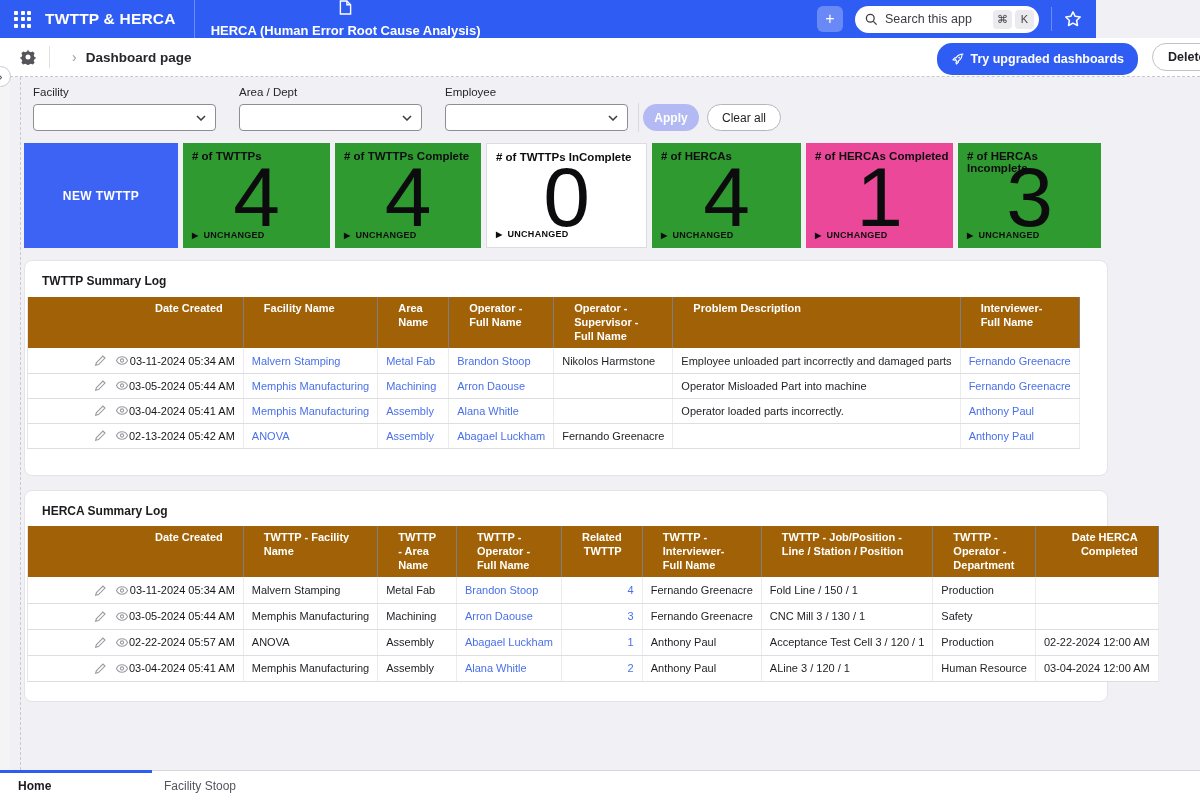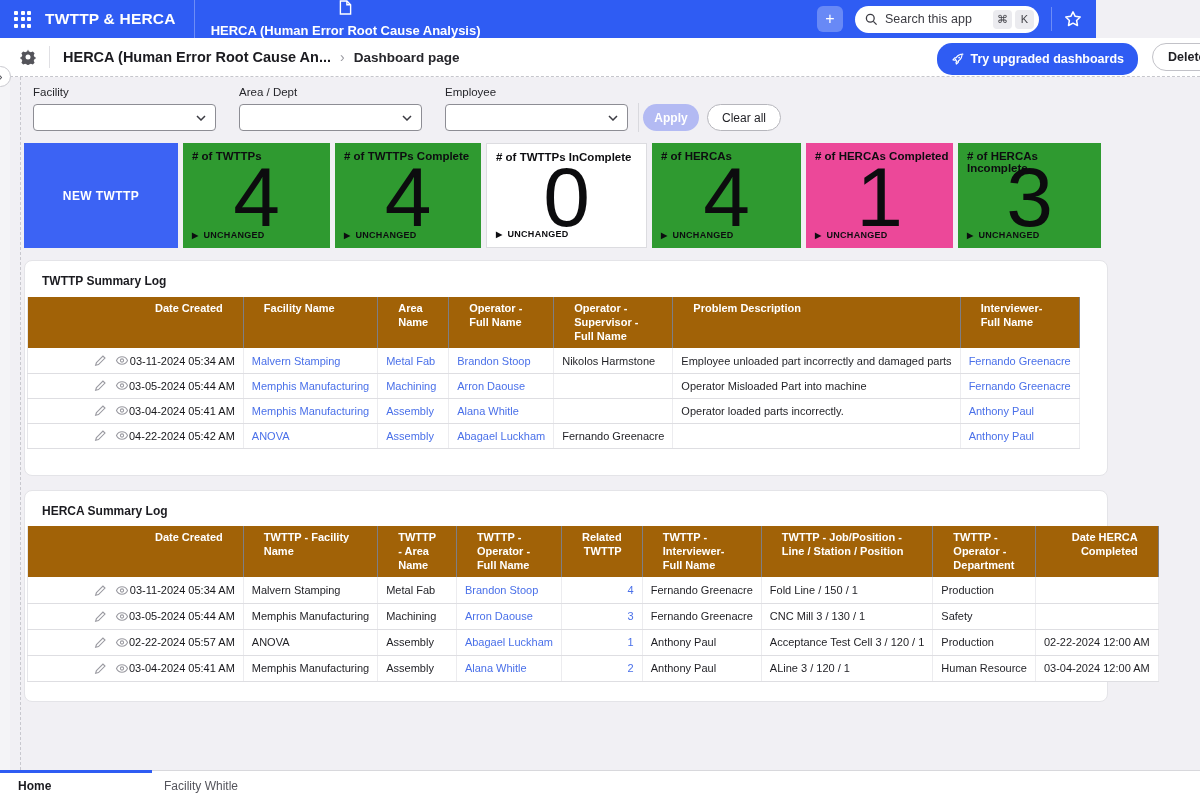--- a/index.html
+++ b/index.html
@@ -121,21 +121,20 @@
       </svg>
   </div>
 </div>
 
 <div class="pagebar">
   <svg width="16" height="16" viewBox="0 0 16 16">
       <path fill="#54545a" d="M8 .5l.9 2a5.6 5.6 0 011.9.8l2-.9 1.8 1.8-.9 2c.4.6.6 1.2.8 1.9l2 .9-2 .9a5.6 5.6 0 01-.8 1.9l.9 2-1.8 1.8-2-.9c-.6.4-1.2.6-1.9.8l-.9 2-.9-2a5.6 5.6 0 01-1.9-.8l-2 .9-1.8-1.8.9-2a5.6 5.6 0 01-.8-1.9l-2-.9 2-.9c.2-.7.4-1.3.8-1.9l-.9-2 1.8-1.8 2 .9c.6-.4 1.2-.6 1.9-.8z"></path>
       <circle cx="8" cy="8" r="2.5" fill="#fff"></circle>
     </svg>
   <div class="pb-divider"></div>
-  <div class="pb-title">HERCA (Human Error Root Cause An...</div>
   <div class="pb-sep">›</div>
   <div class="pb-page">Dashboard page</div>
   <button class="try-btn">
     <svg width="13" height="13" viewBox="0 0 16 16">
         <path d="M14.6 1.4c-3.4 0-6.4 1.7-8.2 4.3L4.6 6 2.4 8.4l2.3.5.8-1.3c.3 1.1 1 2.1 1.9 2.9l-1.3.8.5 2.3L9 11.4l.3-1.8c2.6-1.8 4.3-4.8 4.3-8.2z" fill="none" stroke="#fff" stroke-width="1.4" stroke-linejoin="round"></path>
         <circle cx="10" cy="5.6" r="1.1" fill="#fff"></circle>
       </svg>
     <span>Try upgraded dashboards</span>
   </button>
   <button class="delete-btn">Delete sa</button>
@@ -329,21 +328,21 @@
               <div class="actcell">
                 <span class="icons">
                   <svg width="13" height="13" viewBox="0 0 16 16">
                     <path d="M3 10.5L11 2.5l2.5 2.5-8 8L2 13.8z" fill="none" stroke="#9a9aa1" stroke-width="1.4"></path>
                   </svg>
                   <svg width="14" height="13" viewBox="0 0 16 16">
                     <path d="M8 3.5C4.8 3.5 2.2 5.7 1.2 8c1 2.3 3.6 4.5 6.8 4.5s5.8-2.2 6.8-4.5C13.8 5.7 11.2 3.5 8 3.5z" fill="none" stroke="#9a9aa1" stroke-width="1.3"></path>
                     <circle cx="8" cy="8" r="2" fill="none" stroke="#9a9aa1" stroke-width="1.3"></circle>
                   </svg>
                 </span>
-                <span class="dt">04-22-2024 05:42 AM</span>
+                <span class="dt">02-13-2024 05:42 AM</span>
               </div>
             </td>
         <td class="link">ANOVA</td>
         <td class="link">Assembly</td>
         <td class="link">Abagael Luckham</td>
         <td>Fernando Greenacre</td>
         <td></td>
         <td class="link">Anthony Paul</td>
       </tr>
     </tbody>
@@ -476,15 +475,15 @@
       </table>
   </div>
 </div>
 
 <div class="tabbar">
   <div class="tab tab-home">
     <div class="ind"></div>
     <span>Home</span>
   </div>
   <div class="tab tab-rollup">
-    <span>Facility Whitle</span>
+    <span>Facility Stoop</span>
   </div>
 </div>
 
 </body></html>

